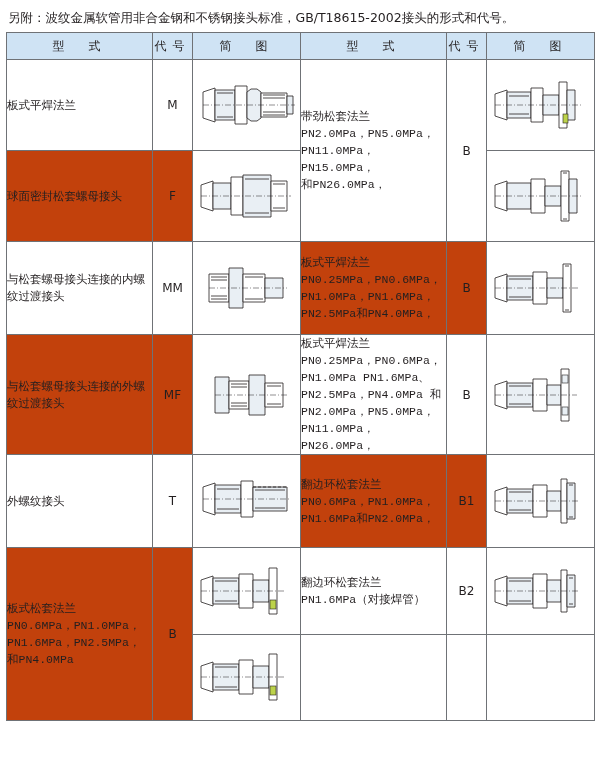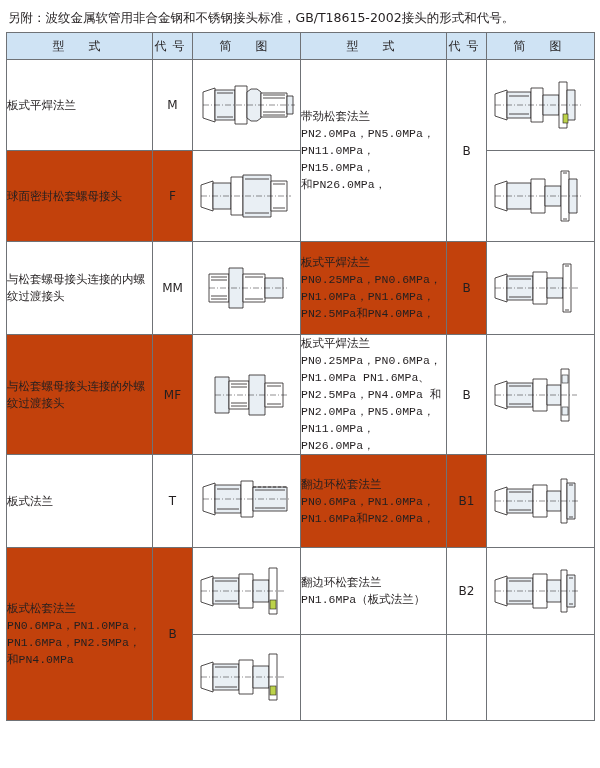--- a/index.html
+++ b/index.html
@@ -237,21 +237,21 @@
               <rect x="73" y="56" width="6" height="8" fill="#e9eff4" stroke="#231f20" stroke-width="0.6"></rect>
               <path d="M20 35 L42 35 M20 53 L42 53"></path>
               <path d="M6 44 L88 44" stroke-dasharray="6 2 1 2" stroke-width="0.5"></path>
             </g>
           </svg>
         </td>
       </tr>
 
       <tr>
         <td class="cellname white" style="height:92px">
-          <span class="nm">板式法兰</span>
+          <span class="nm">外螺纹接头</span>
         </td>
         <td class="code white">T</td>
         <td class="fig">
           <svg width="104" height="88" viewBox="0 0 104 88">
             <g fill="none" stroke="#231f20" stroke-width="0.8">
               <path d="M8 30 L8 54 L20 58 L20 26 Z" fill="#ffffff"></path>
               <path d="M20 28 L46 28 L46 56 L20 56 Z" fill="#e9eff4"></path>
               <path d="M46 24 L58 24 L58 60 L46 60 Z" fill="#ffffff"></path>
               <path d="M58 30 L92 30 L92 54 L58 54 Z" fill="#e9eff4"></path>
               <path d="M58 30 L92 30" stroke-dasharray="3 2"></path>
@@ -297,21 +297,21 @@
               <path d="M58 32 L74 32 L74 54 L58 54 Z" fill="#e9eff4"></path>
               <path d="M74 20 L82 20 L82 66 L74 66 Z" fill="#ffffff"></path>
               <rect x="75" y="52" width="6" height="9" fill="#bcd24a" stroke="#231f20" stroke-width="0.6"></rect>
               <path d="M20 33 L42 33 M20 53 L42 53"></path>
               <path d="M6 43 L90 43" stroke-dasharray="6 2 1 2" stroke-width="0.5"></path>
             </g>
           </svg>
         </td>
 
         <td class="cellname white" style="height:86px">
-          <span class="nm"><span class="t1">翻边环松套法兰</span><span class="t1">PN1.6MPa（板式法兰）</span></span>
+          <span class="nm"><span class="t1">翻边环松套法兰</span><span class="t1">PN1.6MPa（对接焊管）</span></span>
         </td>
         <td class="code white">B2</td>
         <td class="fig">
           <svg width="104" height="86" viewBox="0 0 104 86">
             <g fill="none" stroke="#231f20" stroke-width="0.8">
               <path d="M6 32 L6 54 L18 58 L18 28 Z" fill="#ffffff"></path>
               <path d="M18 30 L44 30 L44 56 L18 56 Z" fill="#e9eff4"></path>
               <path d="M44 26 L58 26 L58 60 L44 60 Z" fill="#ffffff"></path>
               <path d="M58 32 L72 32 L72 54 L58 54 Z" fill="#e9eff4"></path>
               <path d="M72 22 L78 22 L78 64 L72 64 Z" fill="#ffffff"></path>

